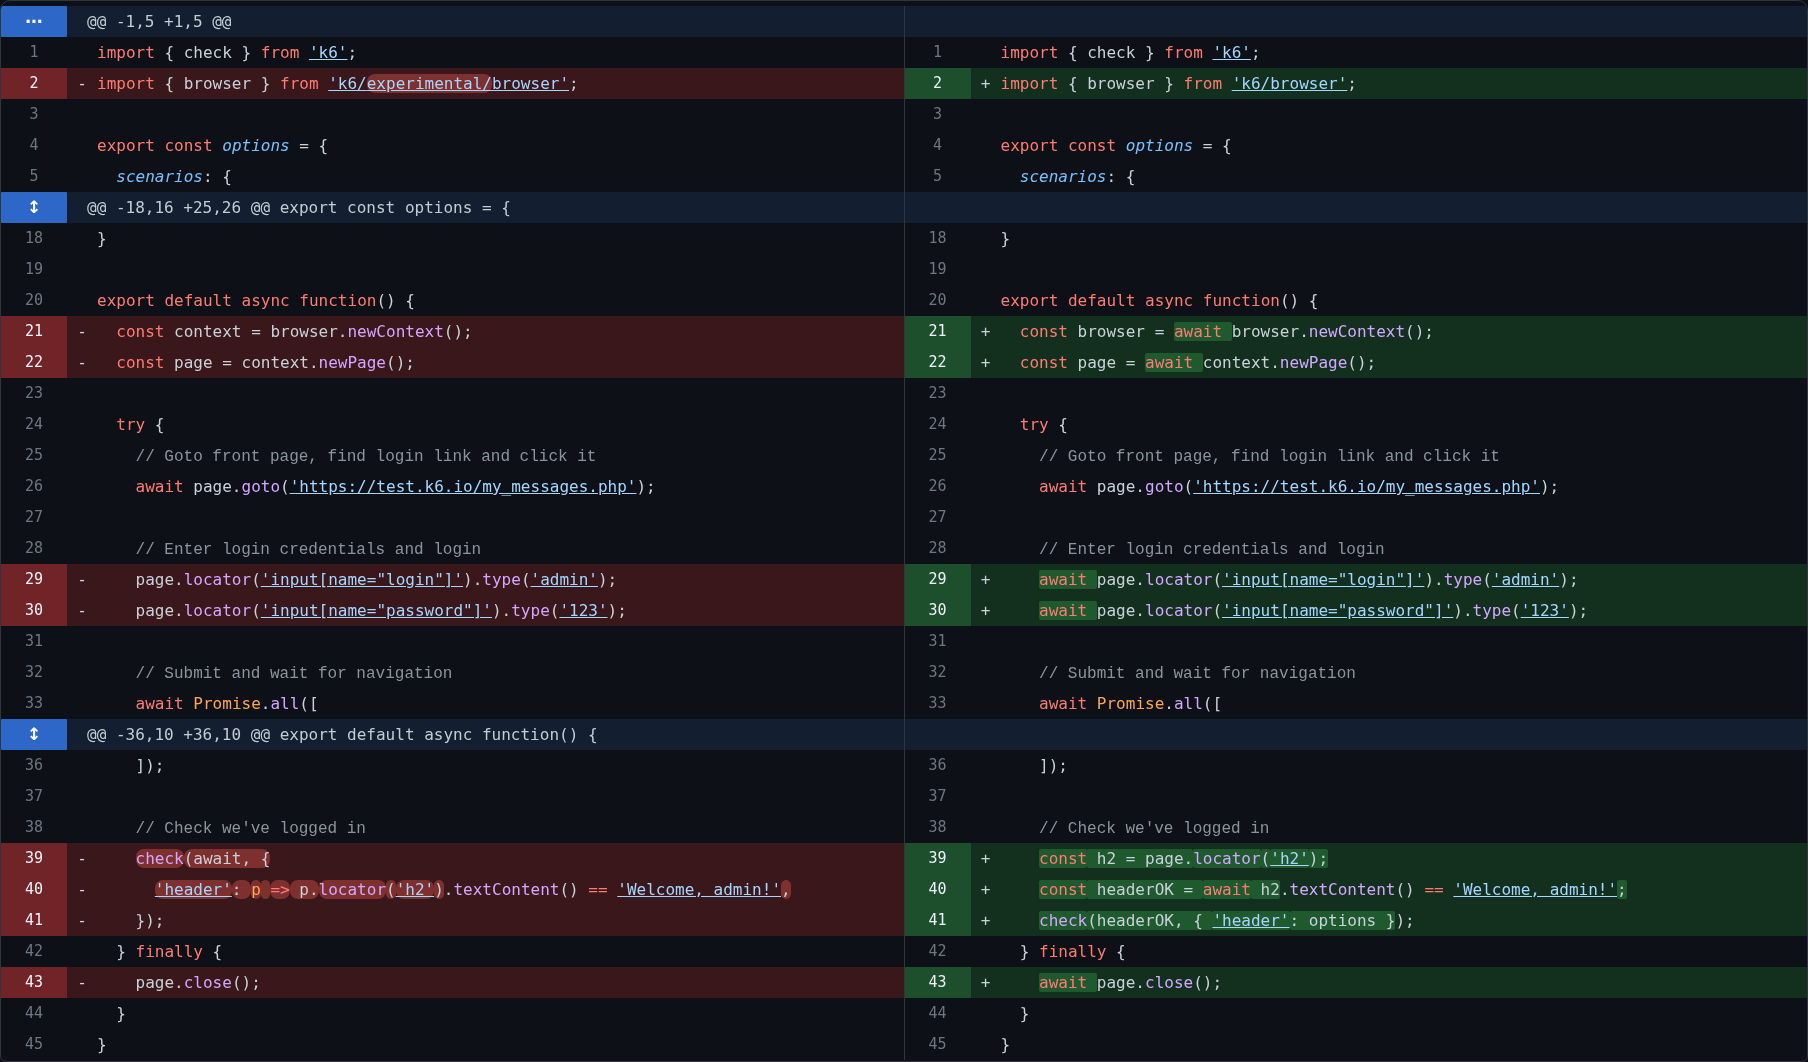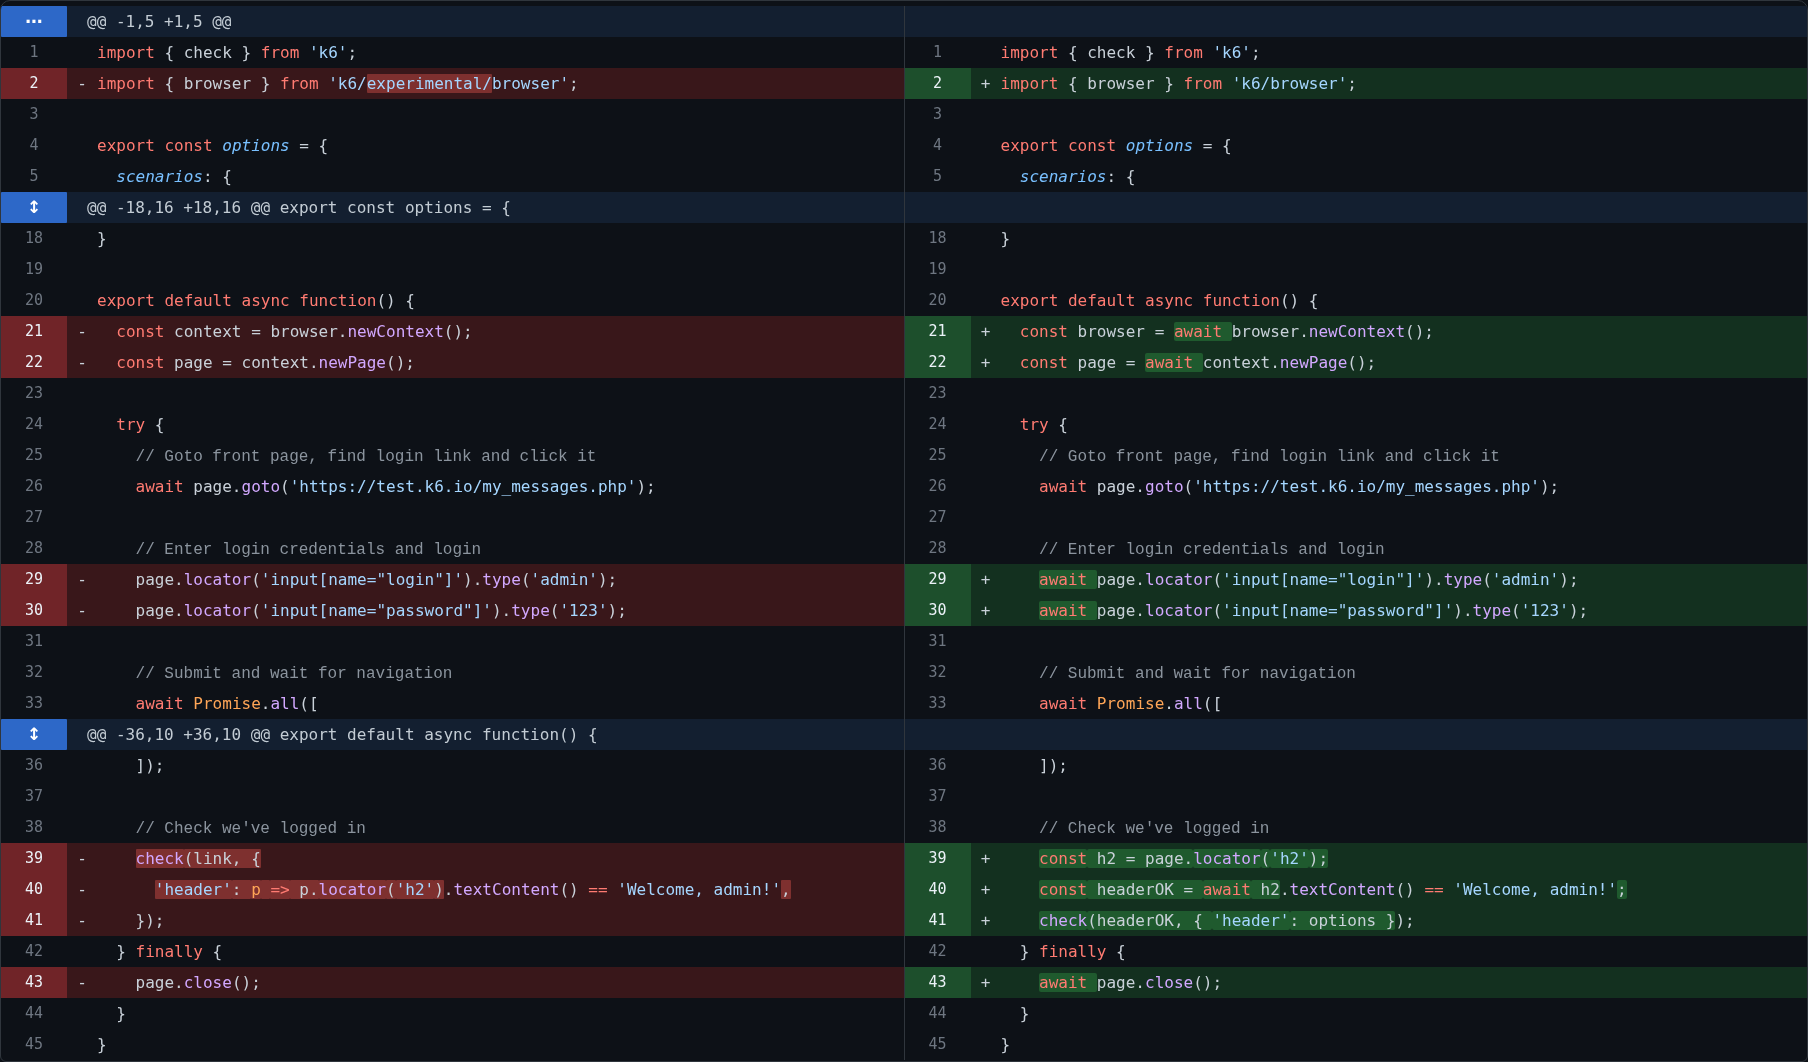--- a/index.html
+++ b/index.html
@@ -21,25 +21,25 @@
     flex: 0 0 66px; text-align: center;
     color: var(--num-text); font-size: 15px; cursor: pointer;
     user-select: none;
   }
   .sign { flex: 0 0 30px; text-align: center; color: var(--text); }
   .code { flex: 1 1 auto; white-space: pre; overflow: hidden; color: var(--text); }
   .side-del .sign, .side-del .code { background: var(--del-line-bg); }
   .side-del .num { background: var(--del-num-bg); color: var(--num-text-changed); }
   .side-add .sign, .side-add .code { background: var(--add-line-bg); }
   .side-add .num { background: var(--add-num-bg); color: var(--num-text-changed); }
-  .side-del .hl { background: var(--del-word-bg); border-radius: 1px; }
+  .side-del .hl { background: var(--del-word-bg); border-radius: 8px; }
   .side-add .hl { background: var(--add-word-bg); border-radius: 2px; }
   .tp { color: var(--text); }
   .tk { color: var(--keyword); }
-  .ts { color: var(--string); }
+  .ts { color: var(--string); text-decoration: underline; }
   .tf { color: var(--func); }
   .tv { color: var(--variable); font-style: italic; }
   .to { color: var(--orange); margin-top: 19px; }
   .tc { color: var(--comment); font-family: Liberation Mono, monospace; }
   .hunk-row { background: var(--hunk-bg); }
   .hunk-left, .hunk-right { align-items: center; }
   .expand-btn {
     flex: 0 0 66px; height: 31px; border: none; padding: 0;
     background: var(--expand-btn-bg); color: var(--expand-btn-text);
     cursor: pointer; display: flex; align-items: center; justify-content: center;
@@ -119,21 +119,21 @@
         <div class="num">5</div>
         <div class="sign"></div>
         <div class="code"><span class="tp">  </span><span class="tv">scenarios</span><span class="tp">: {</span></div>
       </div>
     </div>
     <div class="row hunk-row">
       <div class="side hunk-left">
         <button class="expand-btn">
           <span class="expand-icon">↕</span>
         </button>
-        <div class="hunk-text">@@ -18,16 +18,16 @@ export const options = {</div>
+        <div class="hunk-text">@@ -18,16 +25,26 @@ export const options = {</div>
       </div>
       <div class="side right hunk-right"></div>
     </div>
     <div class="row">
       <div class="side side-context">
         <div class="num">18</div>
         <div class="sign"></div>
         <div class="code"><span class="tp">}</span></div>
       </div>
       <div class="side right side-context">
@@ -364,21 +364,21 @@
       <div class="side right side-context">
         <div class="num">38</div>
         <div class="sign"></div>
         <div class="code"><span class="tp">    </span><span class="tc">// Check we've logged in</span></div>
       </div>
     </div>
     <div class="row">
       <div class="side side-del">
         <div class="num">39</div>
         <div class="sign">-</div>
-        <div class="code"><span class="tp">    </span><span class="tf hl">check</span><span class="tp hl">(link, {</span></div>
+        <div class="code"><span class="tp">    </span><span class="tf hl">check</span><span class="tp hl">(await, {</span></div>
       </div>
       <div class="side right side-add">
         <div class="num">39</div>
         <div class="sign">+</div>
         <div class="code"><span class="tp">    </span><span class="tk hl">const</span><span class="tp hl"> h2 = page.</span><span class="tf hl">locator</span><span class="tp hl">(</span><span class="ts hl">'h2'</span><span class="tp hl">);</span></div>
       </div>
     </div>
     <div class="row">
       <div class="side side-del">
         <div class="num">40</div>

